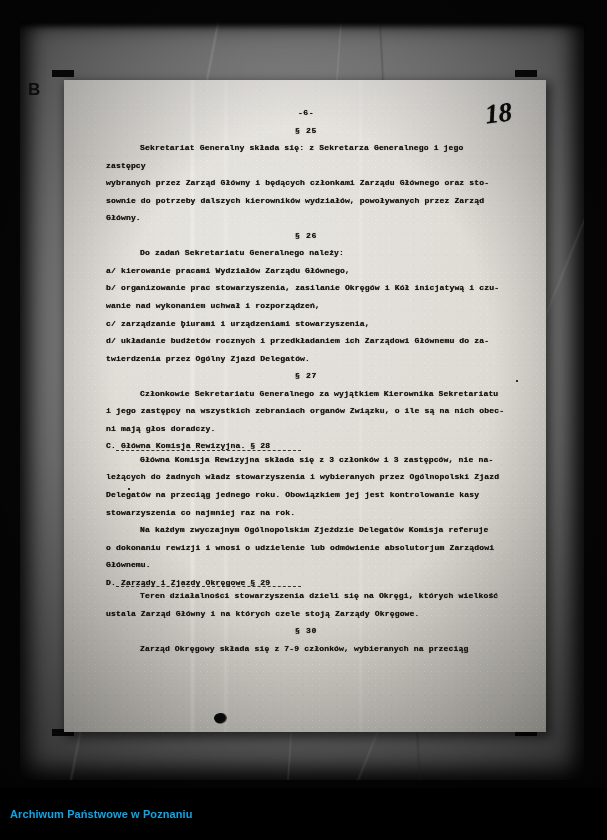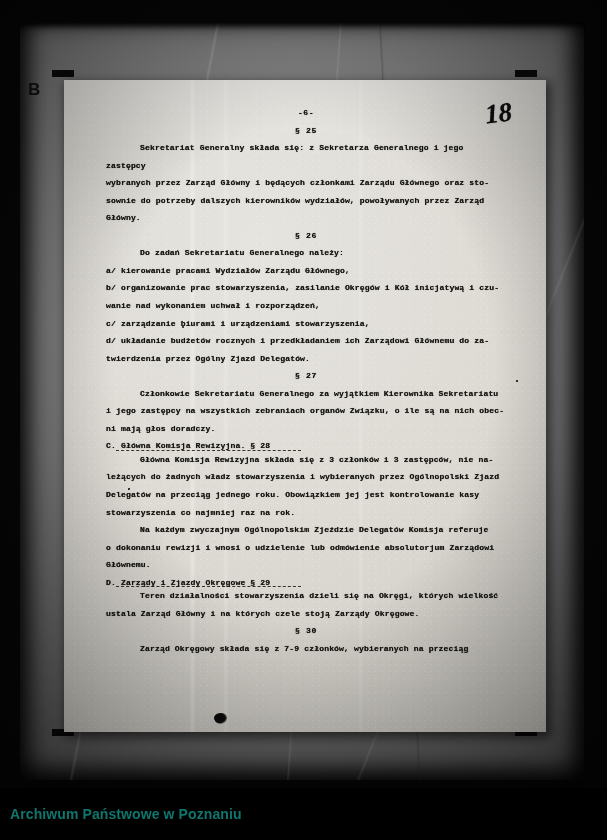--- a/index.html
+++ b/index.html
@@ -121,21 +121,21 @@
     position:absolute;inset:0;pointer-events:none;
     background:radial-gradient(ellipse 78% 72% at 50% 44%,rgba(0,0,0,0) 40%,rgba(0,0,0,.55) 100%);
   }
 
   
   #footer{
     position:absolute;left:0;bottom:0;width:607px;height:52px;background:#000;
     display:flex;align-items:center;
   }
   #footer-text{
-    color:#0f766e;font-size:14px;font-weight:700;margin-left:10px;
+    color:#0ea5e9;font-size:11px;font-weight:700;margin-left:10px;
     font-family:"Liberation Sans",sans-serif;letter-spacing:.1px;
   }
 </style>
 </head>
 <body>
 
 <div id="plate">
 
   <div id="card"></div>
 

